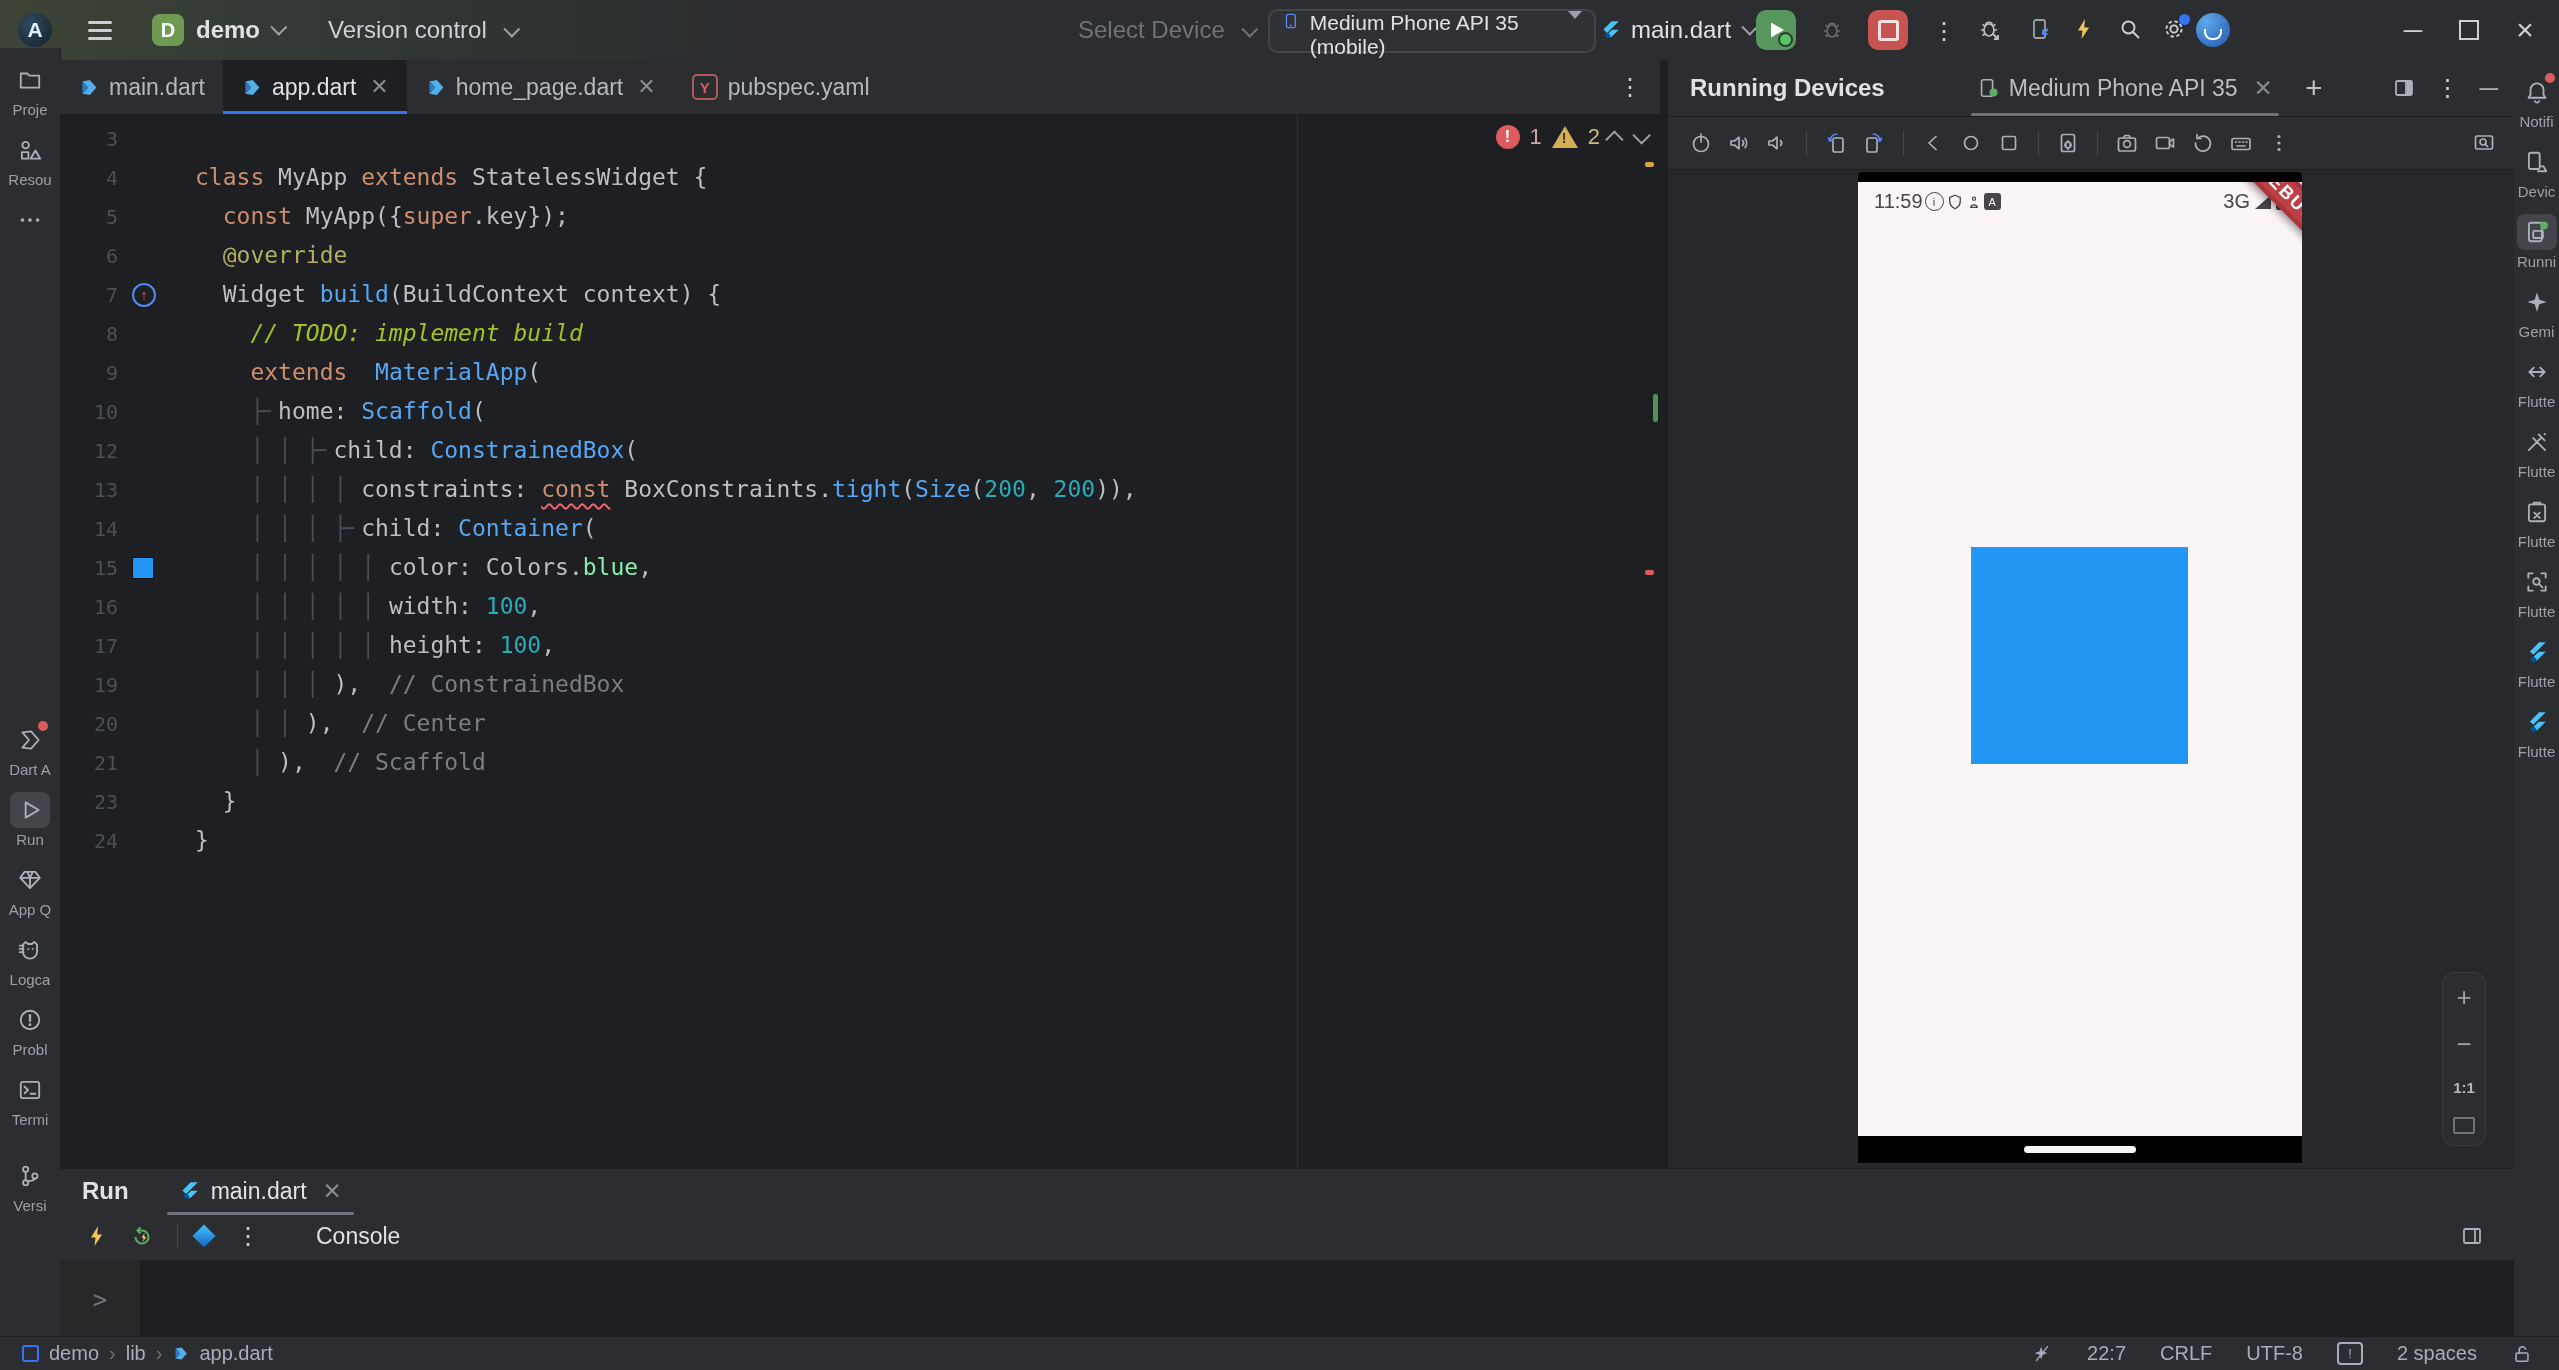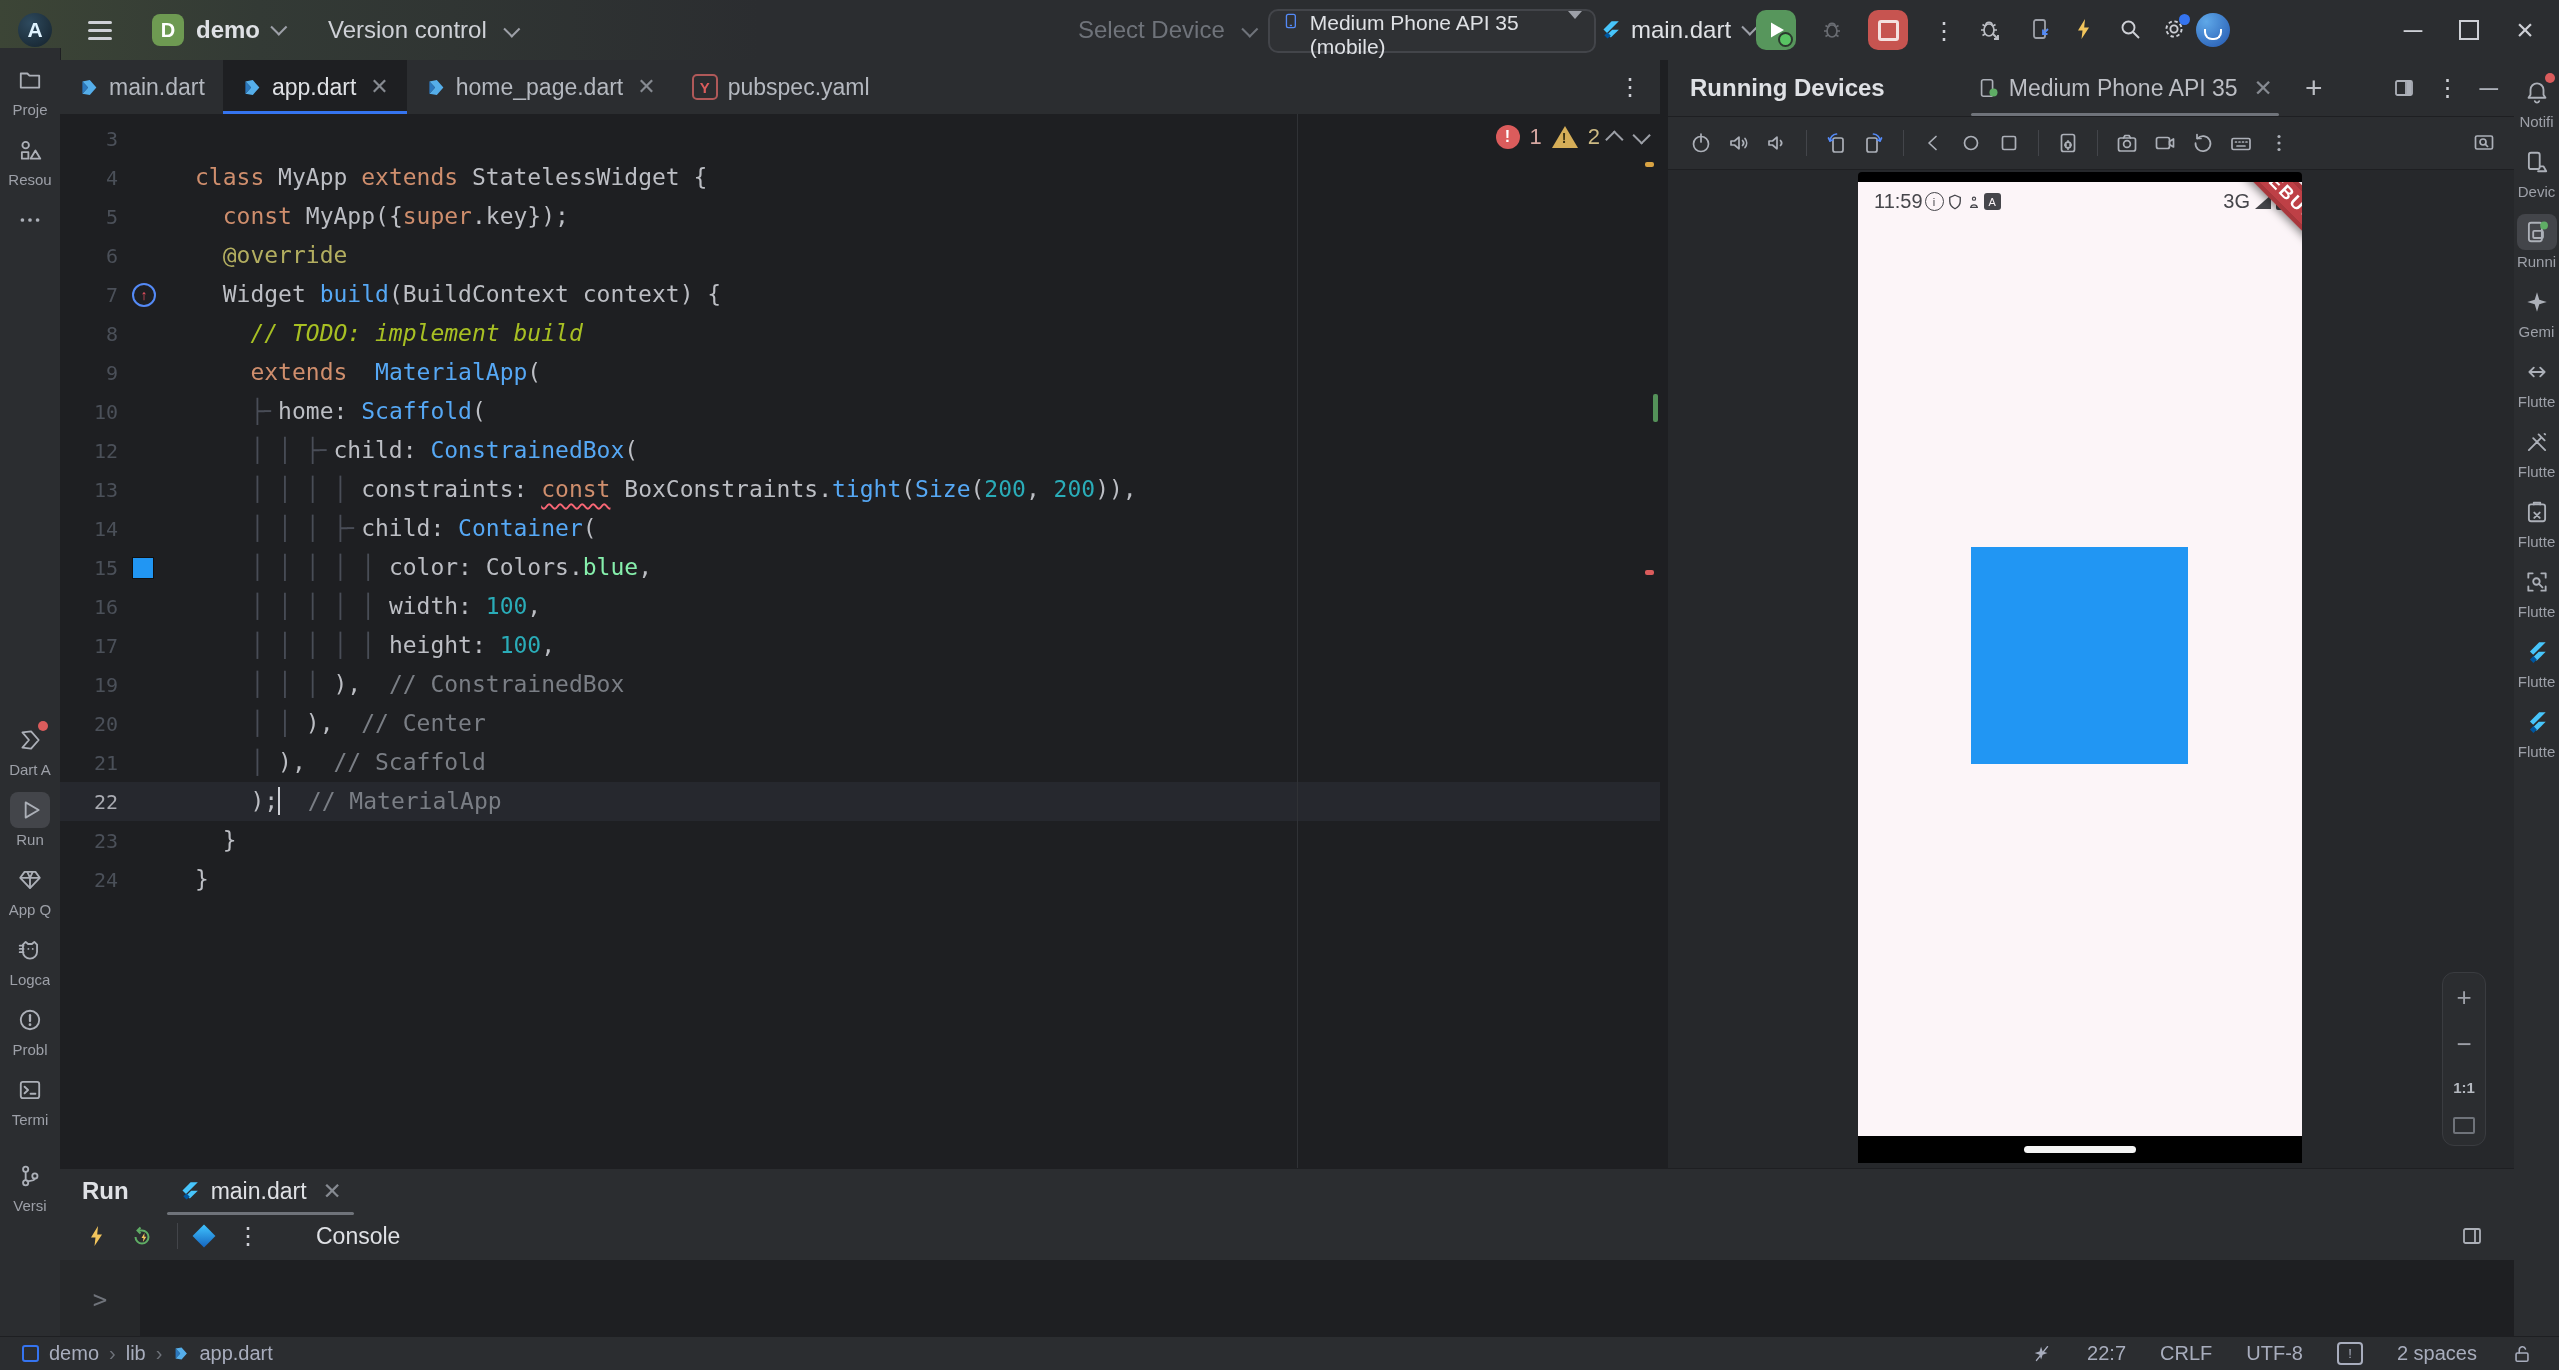--- a/index.html
+++ b/index.html
@@ -602,25 +602,20 @@
         <div class="code-row">
           <div class="lnum">20</div>
           <div class="lgut"></div>
           <div class="lcode"><span class="tok-p">    </span><span class="tok-g">│ │ </span><span class="tok-p">),  </span><span class="tok-c">// Center</span></div>
         </div>
         <div class="code-row">
           <div class="lnum">21</div>
           <div class="lgut"></div>
           <div class="lcode"><span class="tok-p">    </span><span class="tok-g">│ </span><span class="tok-p">),  </span><span class="tok-c">// Scaffold</span></div>
         </div>
-        <div class="code-row active">
-          <div class="lnum">22</div>
-          <div class="lgut"></div>
-          <div class="lcode"><span class="tok-p">    );</span><span class="caret"></span><span class="tok-p">  </span><span class="tok-c">// MaterialApp</span></div>
-        </div>
         <div class="code-row">
           <div class="lnum">23</div>
           <div class="lgut"></div>
           <div class="lcode"><span class="tok-p">  }</span></div>
         </div>
         <div class="code-row">
           <div class="lnum">24</div>
           <div class="lgut"></div>
           <div class="lcode"><span class="tok-p">}</span></div>
         </div>

